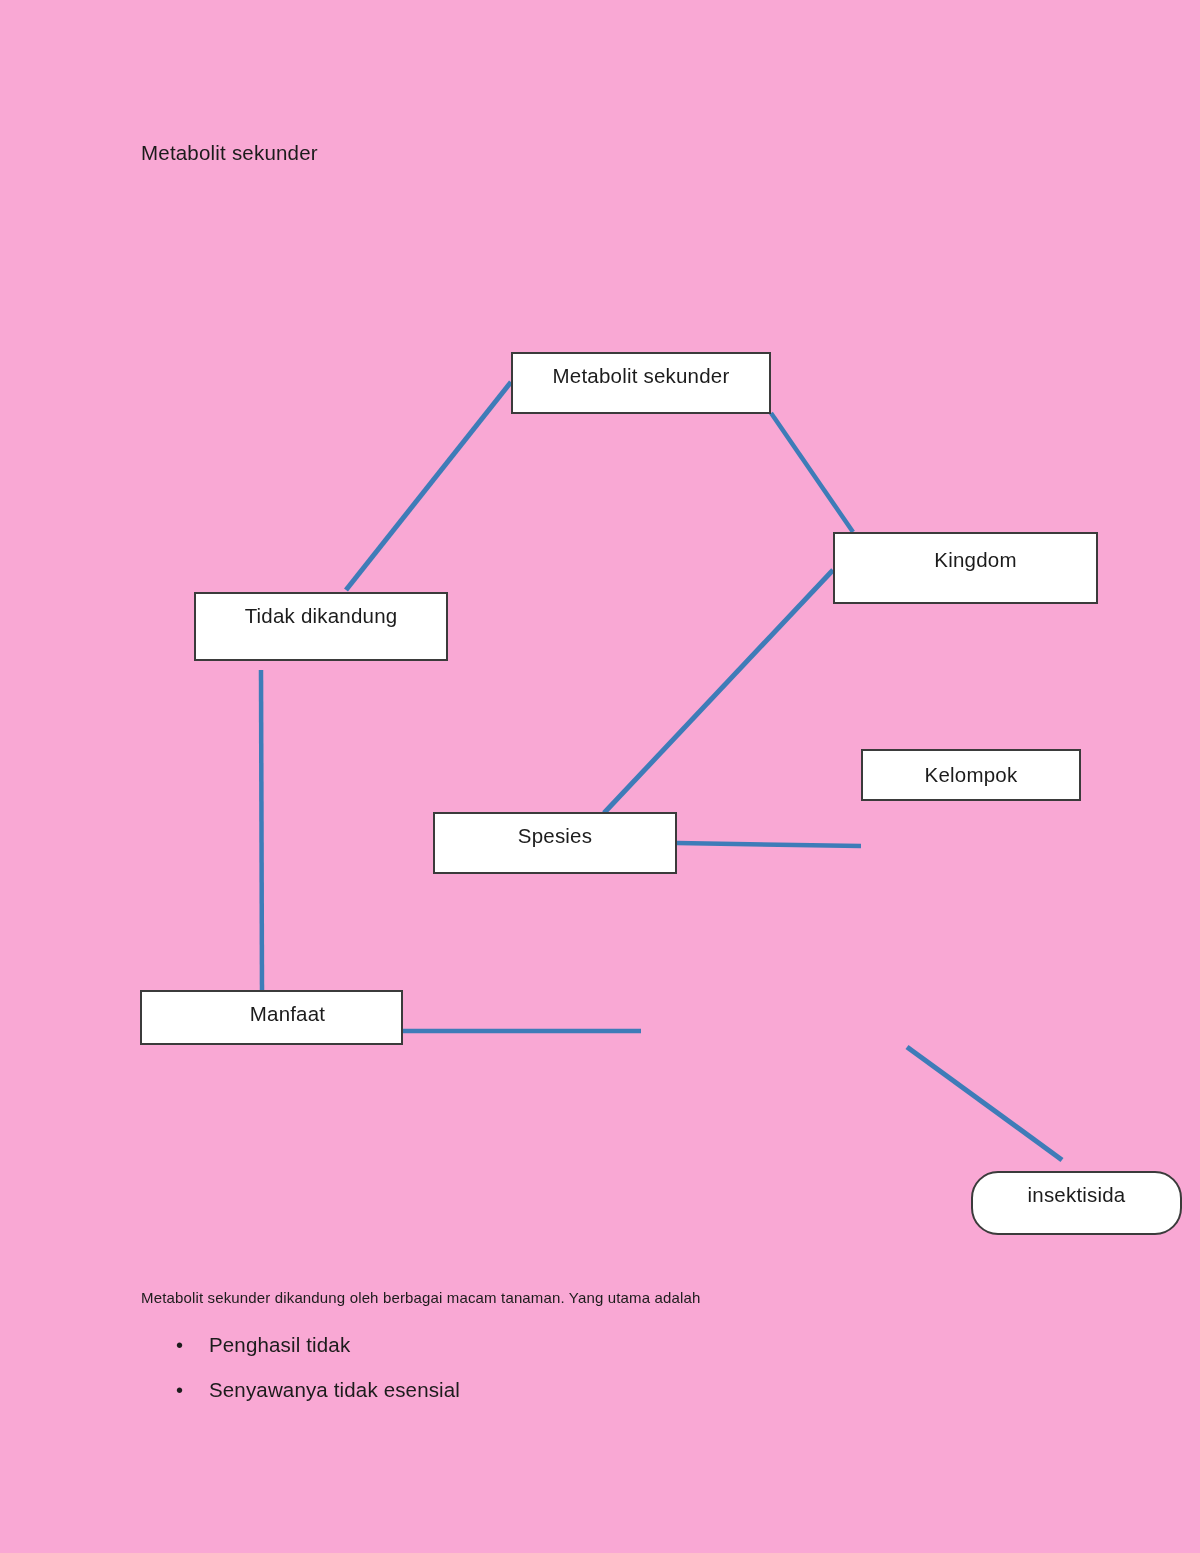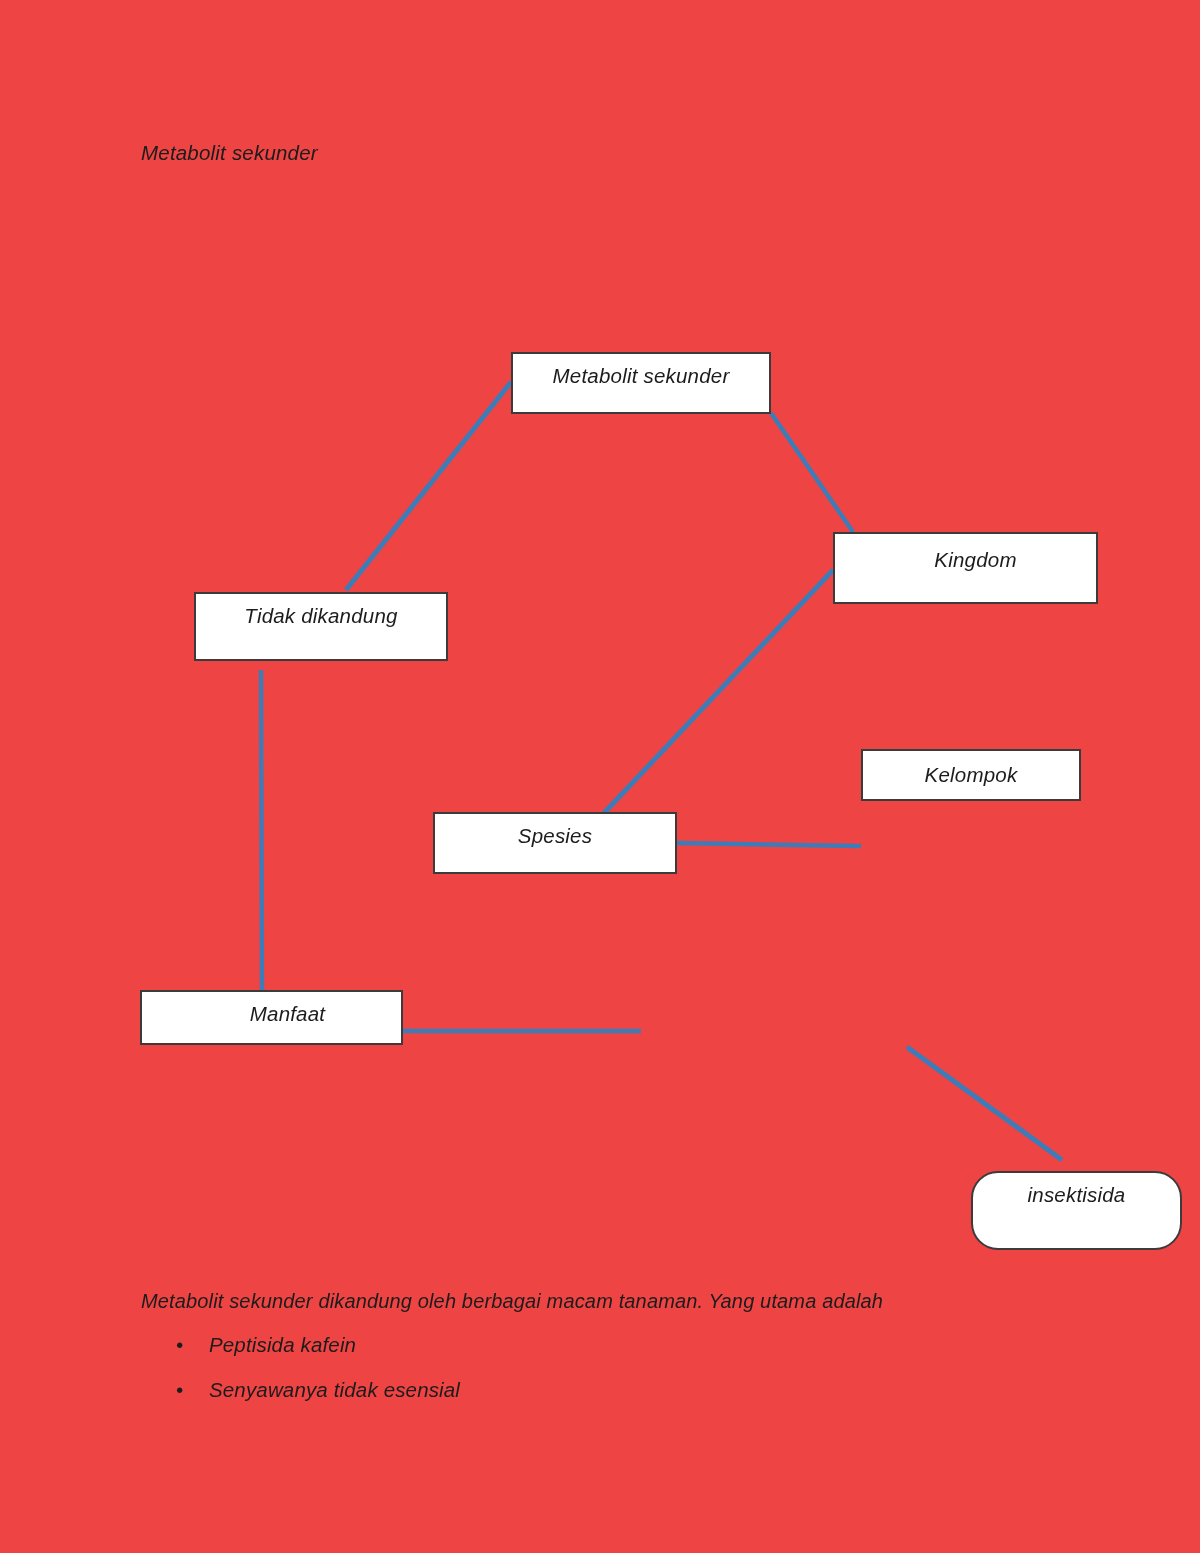--- a/index.html
+++ b/index.html
@@ -9,41 +9,40 @@
     background: #ffffff;
   }
   body {
     font-family: "Liberation Sans", sans-serif;
     color: #1a1a1a;
   }
   .page {
     position: relative;
     width: 1200px;
     height: 1553px;
-    background: #ef4444;
+    background: #f9a8d4;
     overflow: hidden;
-    font-style: italic;
   }
 
   
   .doc-heading {
     position: absolute;
     left: 141px;
     top: 140px;
     font-size: 20.5px;
     letter-spacing: 0.2px;
     line-height: 1.3;
     white-space: nowrap;
     color: #1c1c1c;
   }
   .body-paragraph {
     position: absolute;
     left: 141px;
     top: 1288px;
-    font-size: 20px;
+    font-size: 15px;
     letter-spacing: 0.15px;
     line-height: 1.35;
     white-space: nowrap;
     color: #1c1c1c;
   }
   .bullet-list {
     position: absolute;
     left: 141px;
     top: 1335px;
     width: 800px;
@@ -110,21 +109,21 @@
   }
 
   
   #node-metabolit-sekunder { left: 511px; top: 352px;  width: 260px; height: 62px; }
   #node-kingdom            { left: 833px; top: 532px;  width: 265px; height: 72px; }
   #node-tidak-esensial     { left: 194px; top: 592px;  width: 254px; height: 69px; }
   #node-spesies            { left: 433px; top: 812px;  width: 244px; height: 62px; }
   #node-kelompok           { left: 861px; top: 749px;  width: 220px; height: 52px; }
   #node-manfaat            { left: 140px; top: 990px;  width: 263px; height: 55px; padding-left: 32px; }
   #node-peptisida          { left: 640px; top: 1008px; width: 268px; height: 61px; }
-  #node-insektisida        { left: 971px; top: 1171px; width: 211px; height: 79px; border-radius: 27px; }
+  #node-insektisida        { left: 971px; top: 1171px; width: 211px; height: 64px; border-radius: 27px; }
 </style>
 </head>
 <body>
 
 <div class="page">
 
   <div class="doc-heading">Metabolit sekunder</div>
 
   <div class="diagram">
 
@@ -167,21 +166,21 @@
       <span>insektisida</span>
     </div>
 
   </div>
 
   <div class="body-paragraph">Metabolit sekunder dikandung oleh berbagai macam tanaman. Yang utama adalah</div>
 
   <ul class="bullet-list">
     <li>
       <span class="bullet-dot">•</span>
-      <span>Peptisida kafein</span>
+      <span>Penghasil tidak</span>
     </li>
     <li>
       <span class="bullet-dot">•</span>
       <span>Senyawanya tidak esensial</span>
     </li>
   </ul>
 
 </div>
 
 </body></html>

